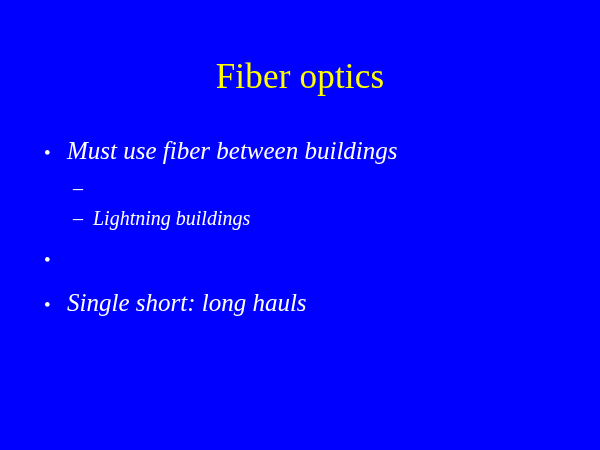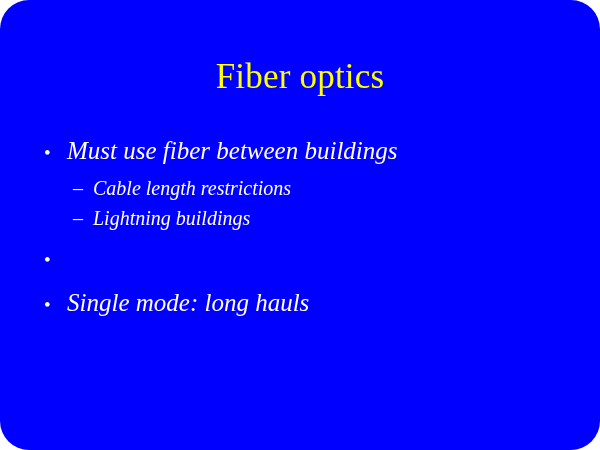--- a/index.html
+++ b/index.html
@@ -12,21 +12,20 @@
     overflow: hidden;
     font-family: "Liberation Serif", "DejaVu Serif", serif;
   }
 
   #slide {
     position: relative;
     width: 600px;
     height: 450px;
     background: #0000ff;
     box-sizing: border-box;
-    border-radius: 29px;
   }
 
   #slide-title {
     position: absolute;
     left: 0;
     top: 56px;
     width: 600px;
     text-align: center;
     color: #ffff00;
     font-size: 35px;
@@ -101,36 +100,35 @@
   <div id="body-content">
 
     <div class="bullet-row level1">
       <span class="marker">•</span>
       <span class="bullet-text">Must use fiber between buildings</span>
     </div>
 
     <div class="group-sub">
       <div class="bullet-row level2">
         <span class="marker">–</span>
-        <span class="bullet-text">Cable length restrictions</span>
       </div>
 
       <div class="bullet-row level2">
         <span class="marker">–</span>
         <span class="bullet-text">Lightning buildings</span>
       </div>
     </div>
 
     <div class="spacer-1"></div>
 
     <div class="bullet-row level1">
       <span class="marker">•</span>
     </div>
 
     <div class="spacer-1"></div>
 
     <div class="bullet-row level1">
       <span class="marker">•</span>
-      <span class="bullet-text">Single mode: long hauls</span>
+      <span class="bullet-text">Single short: long hauls</span>
     </div>
 
   </div>
 </div>
 
 </body></html>

